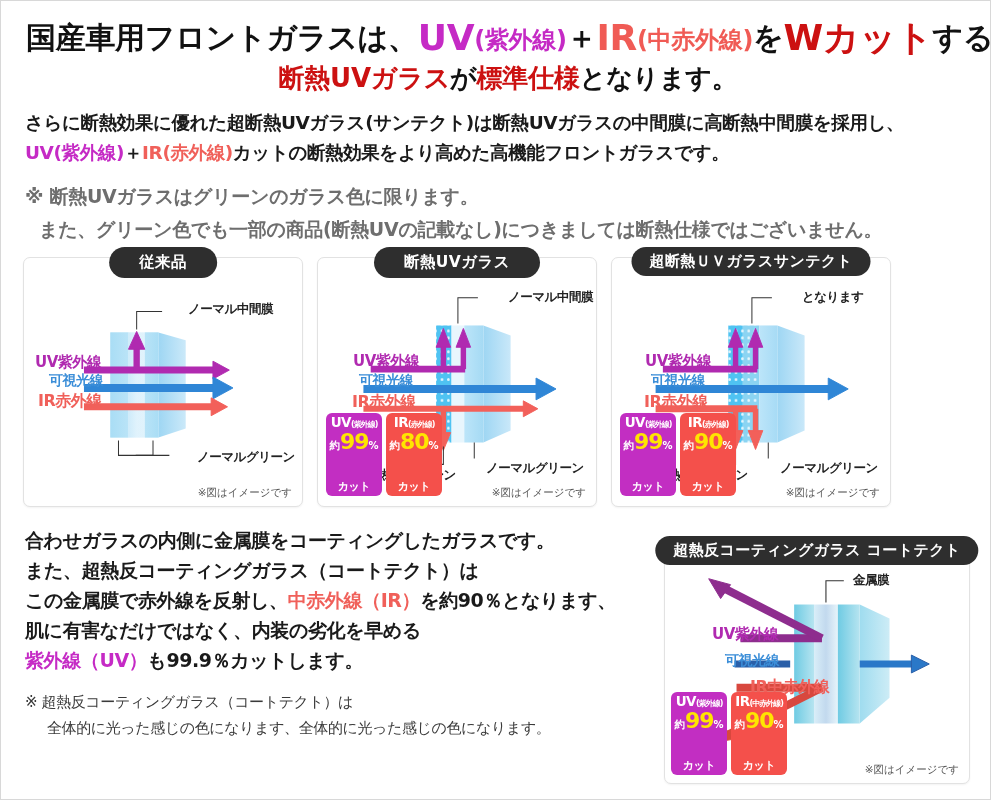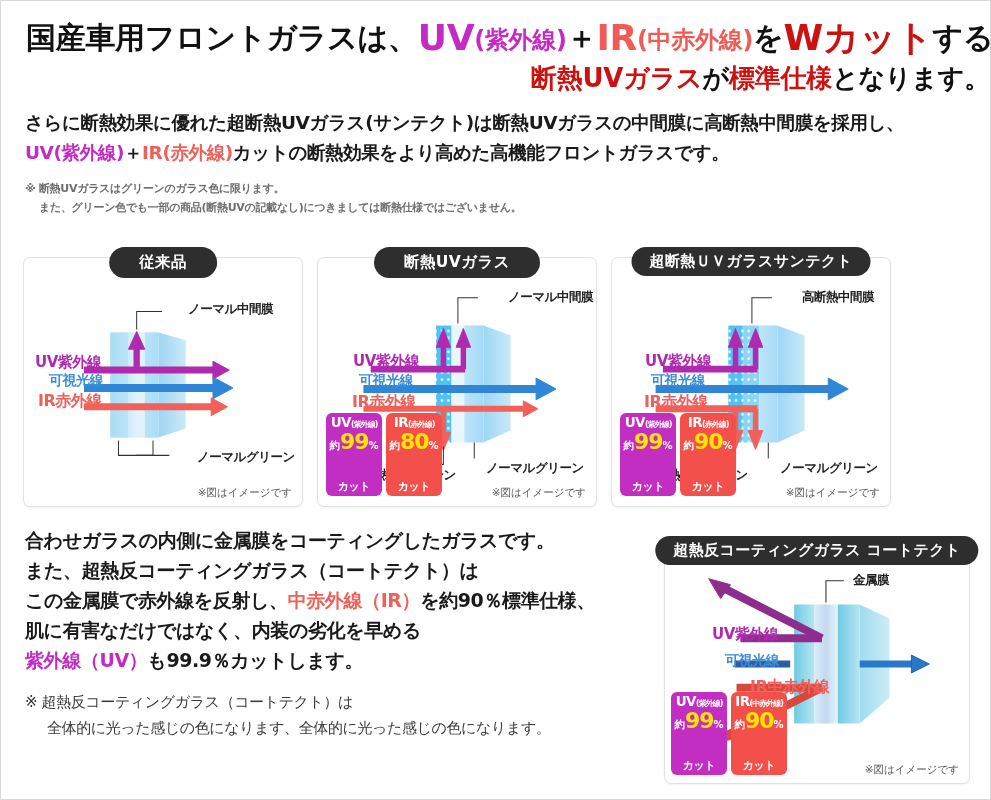--- a/index.html
+++ b/index.html
@@ -11,21 +11,21 @@
   }
   #page {
     position: relative;
     width: 991px; height: 800px;
     background: #ffffff;
     border: 1px solid #d8d8d8;
   }
 
   
   .headline {
-    text-align: right;
+    text-align: center;
     padding-top: 16px;
     line-height: 1.18;
     white-space: nowrap;
     padding-left: 25px;
   }
   .hl-line { display: block; }
   .hl-1 { font-size: 30px; font-weight: 700; letter-spacing: -0.3px; }
   .hl-2 { font-size: 26px; font-weight: 700; letter-spacing: -0.2px; margin-top: 4px; }
   .t-black { color: #111111; }
   .t-uv    { color: #c52ac5; }
@@ -44,21 +44,21 @@
     line-height: 1.62;
     letter-spacing: -0.4px;
     white-space: nowrap;
   }
   .lead .t-uv { color: #c52ac5; }
   .lead .t-ir { color: #f0605a; }
 
   
   .note-top {
     margin: 12px 12px 0 24px;
-    font-size: 11px;
+    font-size: 19px;
     color: #6e6e6e;
     font-weight: 700;
     line-height: 1.72;
     letter-spacing: -0.3px;
     white-space: nowrap;
   }
   .note-top .indent { padding-left: 14px; display: block; }
 
   
   .panels {
@@ -388,21 +388,21 @@
             <path d="M48 152 L160 152" stroke-width="7"></path>
             <path d="M136 152 L136 176" stroke-width="6"></path>
             <path d="M128 174 L136 193 L144 174 Z"></path>
             <path d="M158 152 L158 176" stroke-width="6"></path>
             <path d="M150 174 L158 193 L166 174 Z"></path>
           </g>
           <path d="M136 190 L136 208 L126 208" stroke="#333" stroke-width="1.1" fill="none"></path>
           <path d="M172 186 L172 202" stroke="#333" stroke-width="1.1" fill="none"></path>
         </svg>
       </div>
-      <div class="dlabel" style="left:190px; top:31px;">高断熱中間膜</div>
+      <div class="dlabel" style="left:190px; top:31px;">となります</div>
       <div class="dlabel" style="left:168px; top:202px;">ノーマルグリーン</div>
       <div class="dlabel" style="left:44px; top:209px; font-weight:700;">断熱UVグリーン</div>
       <div class="raylabel rl-uv" style="left:33px; top:94px;">UV紫外線</div>
       <div class="raylabel rl-vis" style="left:39px; top:114px;">可視光線</div>
       <div class="raylabel rl-ir" style="left:32px; top:134px;">IR赤外線</div>
       <div class="badges" style="left:8px; bottom:10px;">
         <div class="badge uv">
           <div class="badge-hd"><span>UV</span><span class="sub">(紫外線)</span></div>
           <div class="badge-mid"><span class="badge-yaku">約</span><span class="badge-num">99</span><span class="badge-pct">%</span></div>
           <div class="badge-cut">カット</div>
@@ -413,21 +413,21 @@
           <div class="badge-cut">カット</div>
         </div>
       </div>
       <div class="imgnote">※図はイメージです</div>
     </div>
   </div>
 
   <div class="bottom-text">
     <div class="bt-line">合わせガラスの内側に金属膜をコーティングしたガラスです。</div>
     <div class="bt-line">また、超熱反コーティングガラス（コートテクト）は</div>
-    <div class="bt-line"><span>この金属膜で赤外線を反射し、</span><span class="t-ir2">中赤外線（IR）</span><span>を約90％標準仕様、</span></div>
+    <div class="bt-line"><span>この金属膜で赤外線を反射し、</span><span class="t-ir2">中赤外線（IR）</span><span>を約90％となります、</span></div>
     <div class="bt-line">肌に有害なだけではなく、内装の劣化を早める</div>
     <div class="bt-line"><span class="t-uv2">紫外線（UV）</span><span>も99.9％カットします。</span></div>
     <div class="bottom-note">
       <span>※ 超熱反コーティングガラス（コートテクト）は</span>
       <span class="indent">全体的に光った感じの色になります、全体的に光った感じの色になります。</span>
     </div>
   </div>
 
   <div class="panel-ct">
     <div class="pill wide">超熱反コーティングガラス コートテクト</div>

